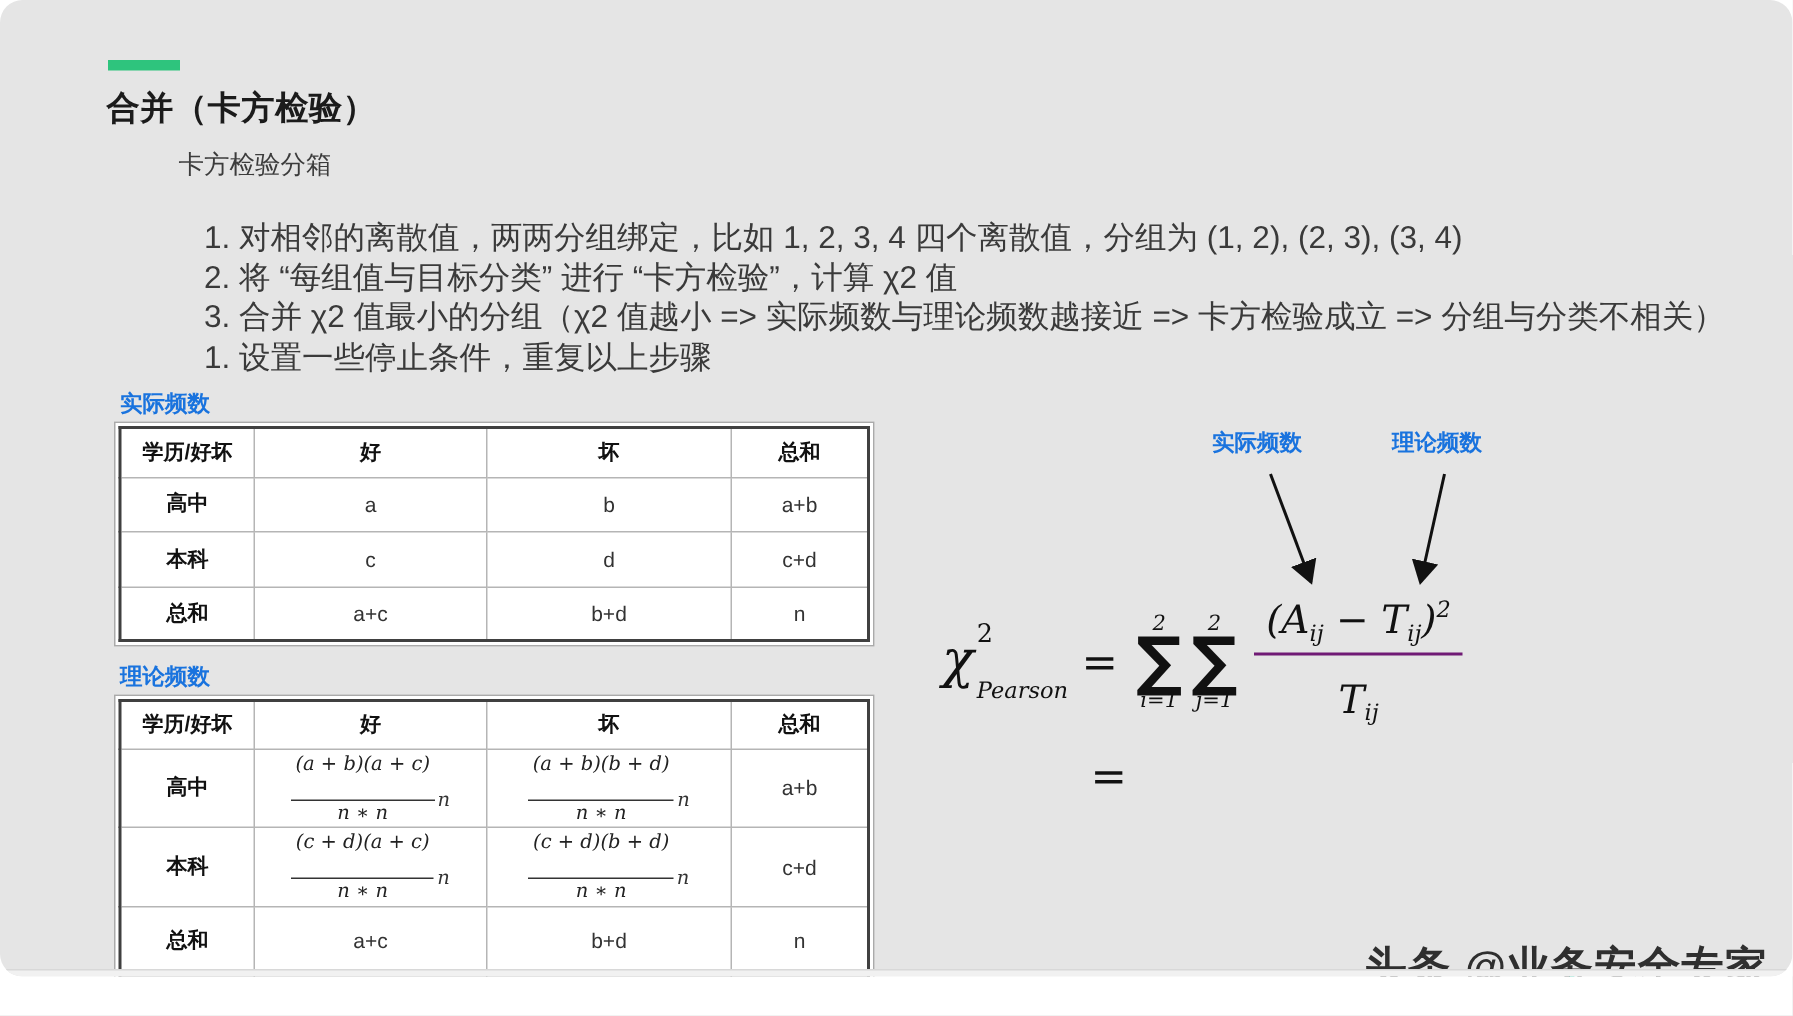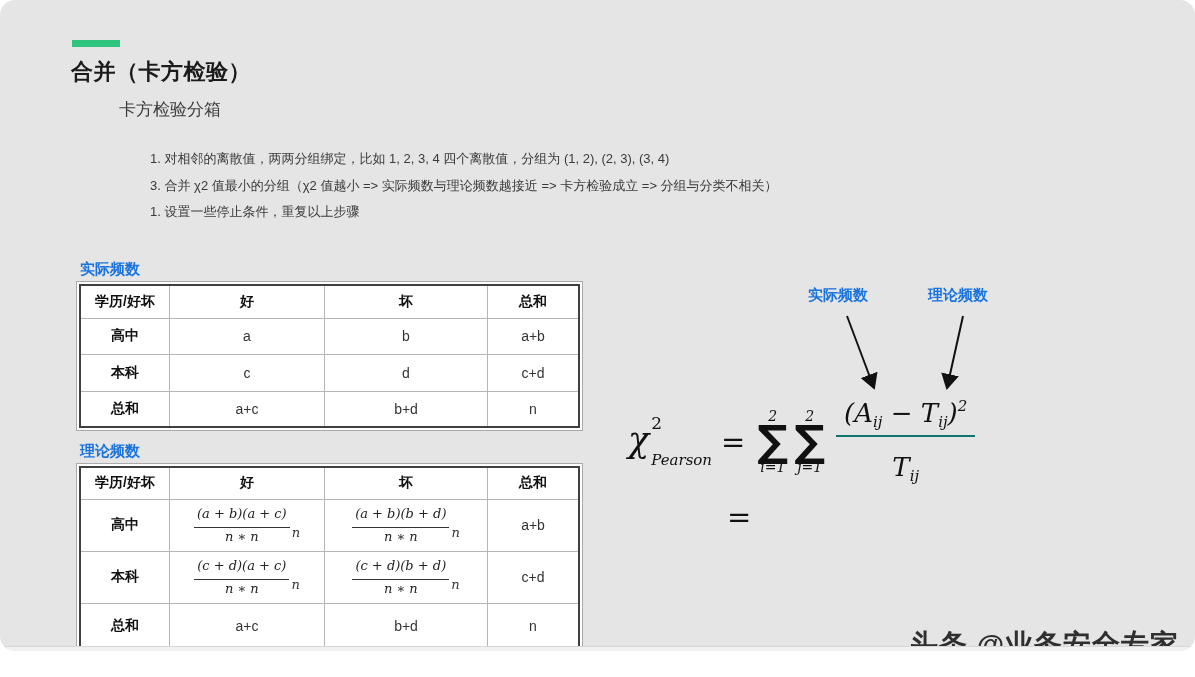--- a/index.html
+++ b/index.html
@@ -2,41 +2,41 @@
 <html><head>
 <meta charset="utf-8">
 <style>
   html,body{margin:0;padding:0;background:#fff;}
   #slide{position:relative;width:1195px;height:651px;background:#e5e5e5;overflow:hidden;
          font-family:"Liberation Sans",sans-serif;color:#333;border-radius:15px;}
 
   .accent-bar{position:absolute;left:72px;top:40px;width:48px;height:7px;background:#2EC47D;}
   .title{position:absolute;left:71px;top:57px;font-size:22px;font-weight:bold;color:#1b1b1b;letter-spacing:.5px;}
   .subtitle{position:absolute;left:119px;top:98px;font-size:17px;color:#3c3c3c;}
-  .steps{position:absolute;left:150px;top:146px;font-size:13px;line-height:26.5px;color:#3a3a3a;white-space:nowrap;}
+  .steps{position:absolute;left:136px;top:146px;font-size:21px;line-height:26.5px;color:#3a3a3a;white-space:nowrap;}
 
   .tbl-label{position:absolute;font-size:15px;font-weight:bold;color:#1973DE;}
   .lbl-actual{left:80px;top:260px;}
   .lbl-theory{left:80px;top:442px;}
 
   .tbl-wrap{position:absolute;border:1px solid #aaaaaa;padding:2px;background:#fff;}
   .wrap-actual{left:76px;top:281px;}
   .wrap-theory{left:76px;top:463px;}
   table.freq{border-collapse:collapse;table-layout:fixed;border:2px solid #404040;}
   table.freq th,table.freq td{border:1px solid #b5b5b5;text-align:center;vertical-align:middle;
       font-size:14px;padding:0 4px;overflow:hidden;}
   table.freq th{font-weight:bold;color:#111;}
   table.freq td{color:#333;}
   .c0{width:80px;} .c1{width:146px;} .c2{width:154px;} .c3{width:82px;}
   tr.hdr-a{height:33px;} tr.row-a{height:36px;} tr.row-a2{height:37px;}
   tr.hdr-t{height:32px;} tr.row-t{height:52px;} tr.row-t3{height:46px;}
 
   .fracwrap{display:inline-flex;align-items:center;font-family:"DejaVu Serif",serif;}
   .frac{display:inline-flex;flex-direction:column;align-items:center;font-size:13px;font-style:italic;color:#222;}
-  .fnum{border-bottom:1px solid #333;padding:0 3px 4px;line-height:1.25;}
+  .fnum{border-bottom:1px solid #333;padding:0 3px 15px;line-height:1.25;}
   .fden{padding-top:1px;line-height:1.25;}
   .ftail{font-size:13px;font-style:italic;margin-left:2px;transform:translateY(7px);}
 
   .ann-label{position:absolute;font-size:15px;font-weight:bold;color:#1973DE;}
   .ann-actual{left:808px;top:286px;}
   .ann-theory{left:928px;top:286px;}
   .arrows{position:absolute;left:790px;top:308px;}
 
   .formula{position:absolute;display:flex;align-items:center;font-family:"DejaVu Serif",serif;color:#111;}
   .f1{left:628px;top:398px;}
@@ -44,21 +44,21 @@
   .lhs{display:inline-flex;align-items:flex-start;}
   .chi{font-size:35px;font-style:italic;line-height:1;transform:translateY(8px);}
   .stack{display:inline-flex;flex-direction:column;align-items:flex-start;margin-left:2px;}
   .st-sup{font-size:17px;line-height:1;}
   .st-sub{font-size:15px;font-style:italic;line-height:1;margin-top:21px;}
   .eq{font-size:29px;padding:0 9px;}
   .bigsum{display:inline-flex;flex-direction:column;align-items:center;margin:0 3px;}
   .limt,.limb{font-size:14px;font-style:italic;line-height:1;}
   .sigma{font-size:43px;line-height:.85;font-family:"DejaVu Sans",sans-serif;font-weight:bold;}
   .bfrac{display:inline-flex;flex-direction:column;align-items:center;margin-left:8px;}
-  .bnum{font-size:26px;font-style:italic;padding:0 8px 4px;border-bottom:2px solid #0f766e;line-height:1.15;white-space:nowrap;}
+  .bnum{font-size:26px;font-style:italic;padding:0 8px 4px;border-bottom:2px solid #701a75;line-height:1.15;white-space:nowrap;}
   .bden{font-size:26px;font-style:italic;padding-top:16px;line-height:1.15;white-space:nowrap;}
   .msub{font-size:15px;font-style:italic;vertical-align:-5px;}
   .msup{font-size:15px;font-style:italic;vertical-align:11px;}
   .mvar{font-style:italic;margin-left:3px;}
 
   .logo{position:absolute;left:1032px;top:596px;display:flex;align-items:flex-end;margin-top:48px;}
   .logo-text{font-size:11px;color:#555;margin-left:4px;transform:translateY(-6px);}
   .watermark{position:absolute;right:16px;top:626px;font-size:28px;font-weight:600;color:#2f2f2f;
              letter-spacing:1px;white-space:nowrap;}
   .bottom-edge{position:absolute;left:0;bottom:0;width:100%;height:4px;background:#f1f1f1;border-top:1px solid #d8d8d8;}
@@ -67,20 +67,21 @@
 <body>
 
 <div id="slide">
 
   <div class="accent-bar"></div>
   <div class="title">合并（卡方检验）</div>
   <div class="subtitle">卡方检验分箱</div>
 
   <div class="steps">
     <div>1. 对相邻的离散值，两两分组绑定，比如 1, 2, 3, 4 四个离散值，分组为 (1, 2),  (2, 3),  (3, 4)</div>
+    <div>2. 将 “每组值与目标分类” 进行 “卡方检验”，计算 χ2 值</div>
     <div>3. 合并 χ2 值最小的分组（χ2 值越小 =&gt; 实际频数与理论频数越接近 =&gt; 卡方检验成立 =&gt; 分组与分类不相关）</div>
     <div>1. 设置一些停止条件，重复以上步骤</div>
   </div>
 
   <div class="tbl-label lbl-actual">实际频数</div>
   <div class="tbl-wrap wrap-actual">
     <table class="freq">
       <tbody>
           <tr class="hdr-a">
         <th class="c0">学历/好坏</th>

